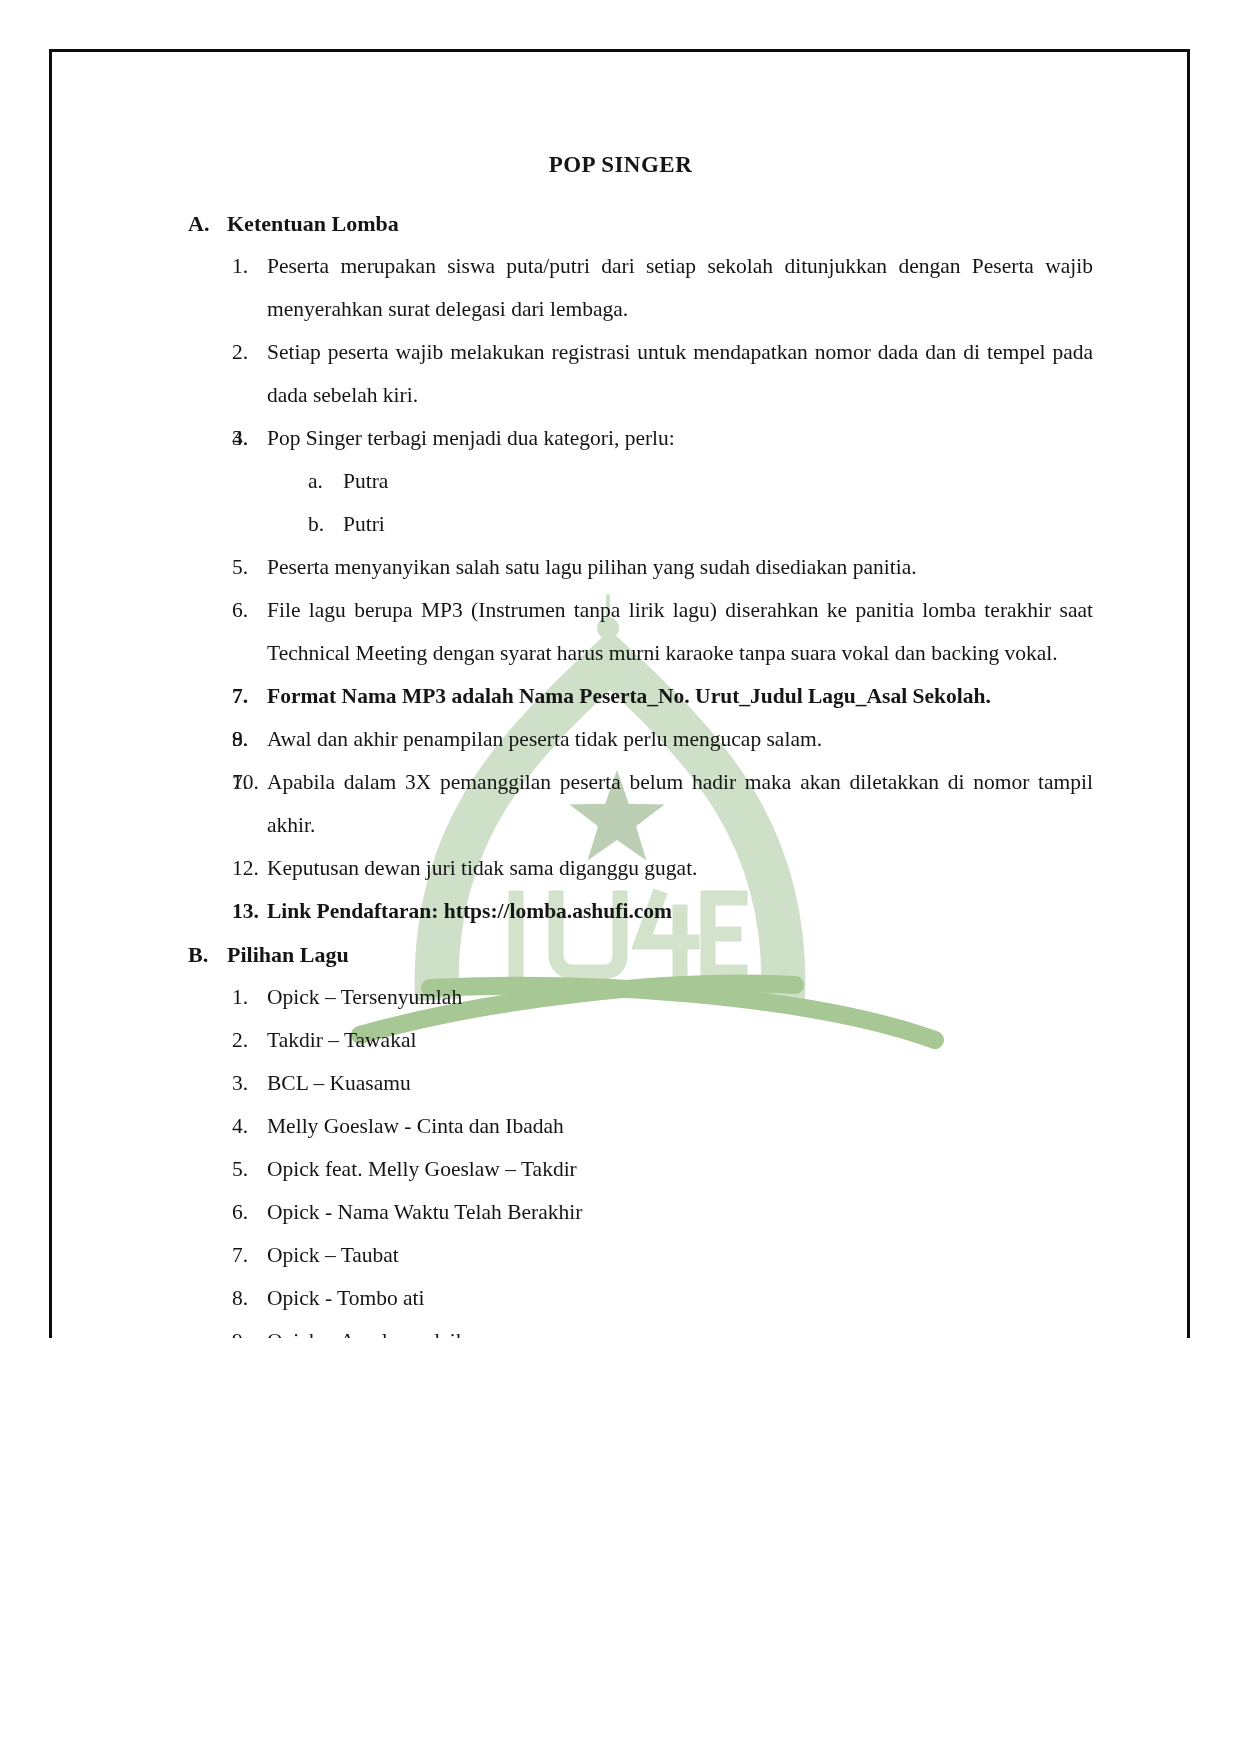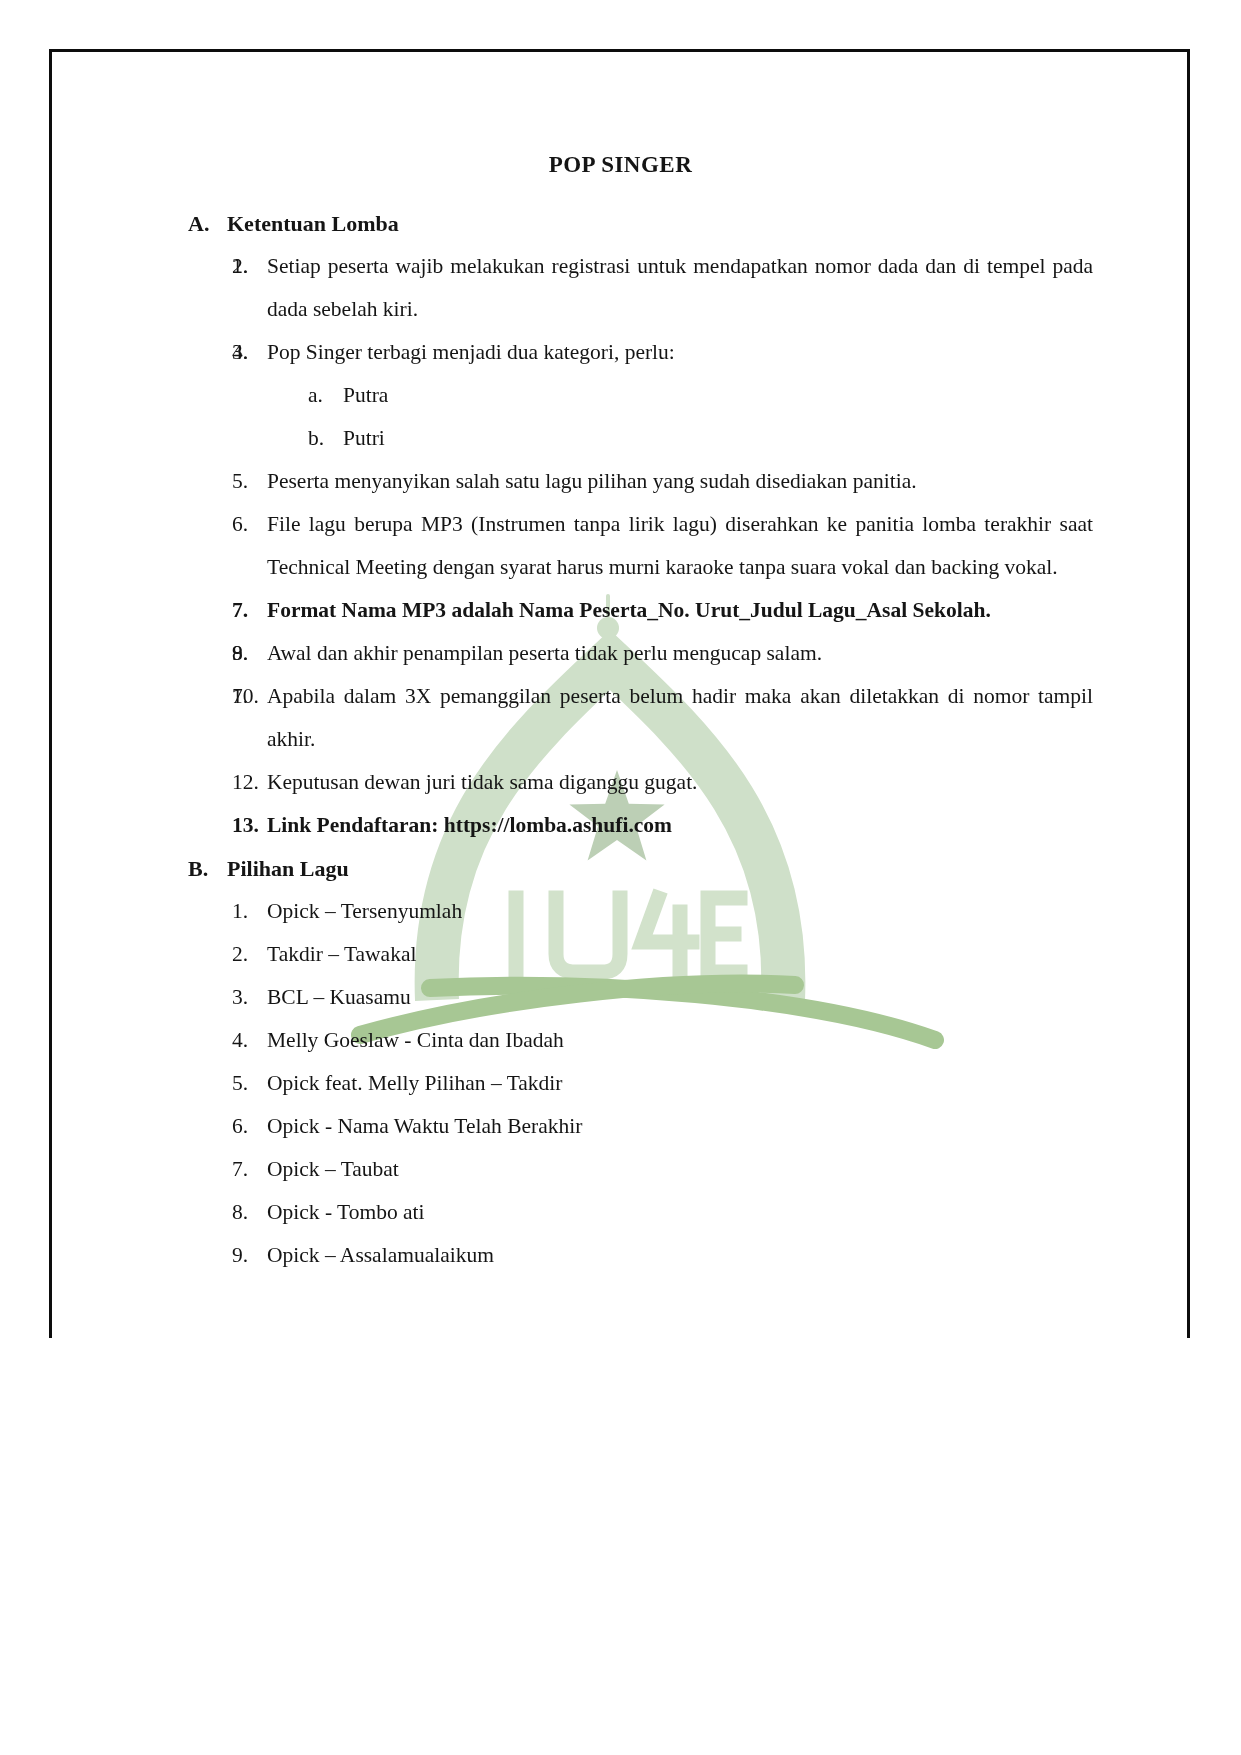--- a/index.html
+++ b/index.html
@@ -55,21 +55,21 @@
 
     <path d="M595,500 C470,455 250,440 90,448" fill="none" stroke-width="18" stroke-linecap="round" stroke="#a7c794"></path>
     <path d="M20,495 C150,458 330,438 455,445" fill="none" stroke-width="18" stroke-linecap="round" stroke="#a7c794"></path>
   </svg>
 
   <div class="content">
     <div class="title">POP SINGER</div>
     <div id="sections">
         <div class="section section-a">
           <div class="sec-line"><span class="sec-label">A.</span><span class="sec-title">Ketentuan Lomba</span></div>
-          <div class="item"><span class="num">1.</span></div>
+          <div class="item"><span class="num">1.</span><span class="txt">Peserta merupakan siswa puta/putri dari setiap sekolah ditunjukkan dengan Peserta wajib menyerahkan surat delegasi dari lembaga.</span></div>
           <div class="item"><span class="num">2.</span><span class="txt">Setiap peserta wajib melakukan registrasi untuk mendapatkan nomor dada dan di tempel pada dada sebelah kiri.</span></div>
           <div class="item"><span class="num">3.</span></div>
           <div class="item"><span class="num">4.</span><span class="txt">Pop Singer terbagi menjadi dua kategori, perlu:</span></div>
           <div class="item sub"><span class="num">a.</span><span class="txt">Putra</span></div>
           <div class="item sub"><span class="num">b.</span><span class="txt">Putri</span></div>
           <div class="item"><span class="num">5.</span><span class="txt">Peserta menyanyikan salah satu lagu pilihan yang sudah disediakan panitia.</span></div>
           <div class="item"><span class="num">6.</span><span class="txt">File lagu berupa MP3 (Instrumen tanpa lirik lagu) diserahkan ke panitia lomba terakhir saat Technical Meeting dengan syarat harus murni karaoke tanpa suara vokal dan backing vokal.</span></div>
           <div class="item bold"><span class="num">7.</span><span class="txt">Format Nama MP3 adalah Nama Peserta_No. Urut_Judul Lagu_Asal Sekolah.</span></div>
           <div class="item"><span class="num">8.</span></div>
           <div class="item"><span class="num">9.</span><span class="txt">Awal dan akhir penampilan peserta tidak perlu mengucap salam.</span></div>
@@ -77,21 +77,21 @@
           <div class="item"><span class="num">7.</span><span class="txt">Apabila dalam 3X pemanggilan peserta belum hadir maka akan diletakkan di nomor tampil akhir.</span></div>
           <div class="item"><span class="num">12.</span><span class="txt">Keputusan dewan juri tidak sama diganggu gugat.</span></div>
           <div class="item bold"><span class="num">13.</span><span class="txt">Link Pendaftaran: https://lomba.ashufi.com</span></div>
         </div>
         <div class="section">
           <div class="sec-line"><span class="sec-label">B.</span><span class="sec-title">Pilihan Lagu</span></div>
           <div class="item"><span class="num">1.</span><span class="txt">Opick – Tersenyumlah</span></div>
           <div class="item"><span class="num">2.</span><span class="txt">Takdir – Tawakal</span></div>
           <div class="item"><span class="num">3.</span><span class="txt">BCL – Kuasamu</span></div>
           <div class="item"><span class="num">4.</span><span class="txt">Melly Goeslaw - Cinta dan Ibadah</span></div>
-          <div class="item"><span class="num">5.</span><span class="txt">Opick feat. Melly Pilihan – Takdir</span></div>
+          <div class="item"><span class="num">5.</span><span class="txt">Opick feat. Melly Goeslaw – Takdir</span></div>
           <div class="item"><span class="num">6.</span><span class="txt">Opick - Nama Waktu Telah Berakhir</span></div>
           <div class="item"><span class="num">7.</span><span class="txt">Opick – Taubat</span></div>
           <div class="item"><span class="num">8.</span><span class="txt">Opick - Tombo ati</span></div>
           <div class="item"><span class="num">9.</span><span class="txt">Opick – Assalamualaikum</span></div>
         </div>
       </div>
   </div>
 
 </div>
 

